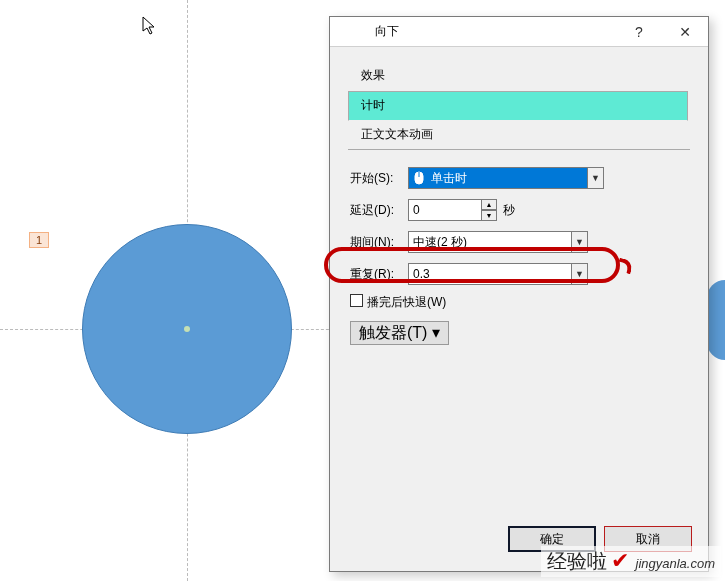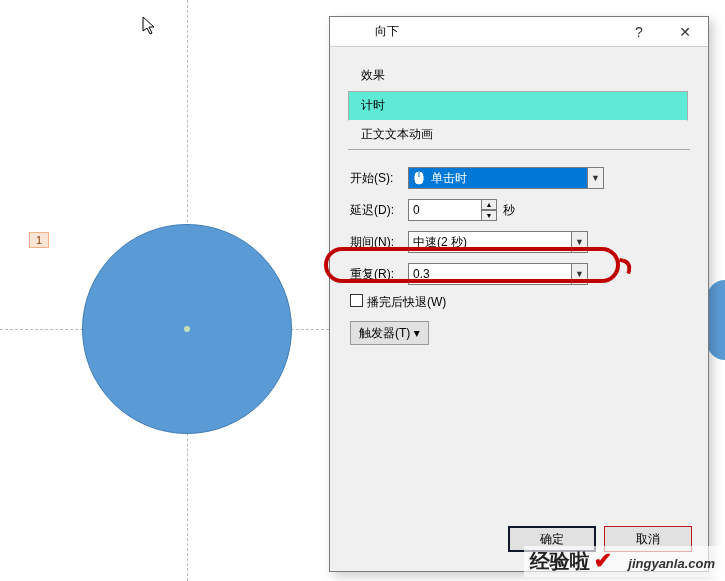--- a/index.html
+++ b/index.html
@@ -177,21 +177,21 @@
     border: 1px solid #333;
     margin-right: 4px;
     background:#fff;
   }
   .trig-btn {
     height: 24px;
     border: 1px solid #999;
     background: #e1e1e1;
     padding: 0 8px;
     display:flex; align-items:center;
-    font-size: 12px;
+    font-size: 16px;
   }
   .footer {
     height: 52px;
     border-top: 0;
     display:flex;
     justify-content:flex-end;
     align-items:center;
     padding: 0 16px 12px 0;
     gap: 8px;
   }
@@ -217,29 +217,29 @@
     border-top: 4px solid #c00000;
     border-right: 4px solid #c00000;
     border-radius: 0 10px 0 0;
     transform: rotate(12deg);
     pointer-events:none;
   }
   .watermark {
     position: absolute;
     right: 4px; bottom: 4px;
     font-size: 16px;
-    font-weight: bold;
+    font-weight: normal;
     color: #222;
     background: rgba(255,255,255,.65);
     padding: 2px 6px;
     display:flex; align-items:baseline; gap:4px;
   }
   .watermark .brand { font-size: 20px; }
   .watermark .check { color: #d00000; font-size: 22px;}
-  .watermark .site { font-size: 13px; font-style: italic; color:#333; margin-left:12px;}
+  .watermark .site { font-size: 13px; font-style: italic; color:#333; margin-left:2px;}
   .slide-edge {
     position: absolute;
     right: 0; top: 280px;
     width: 18px; height: 80px;
     background: #5b9bd5;
     border-top-left-radius: 40px 40px;
     border-bottom-left-radius: 40px 40px;
   }
 </style>
 </head>

